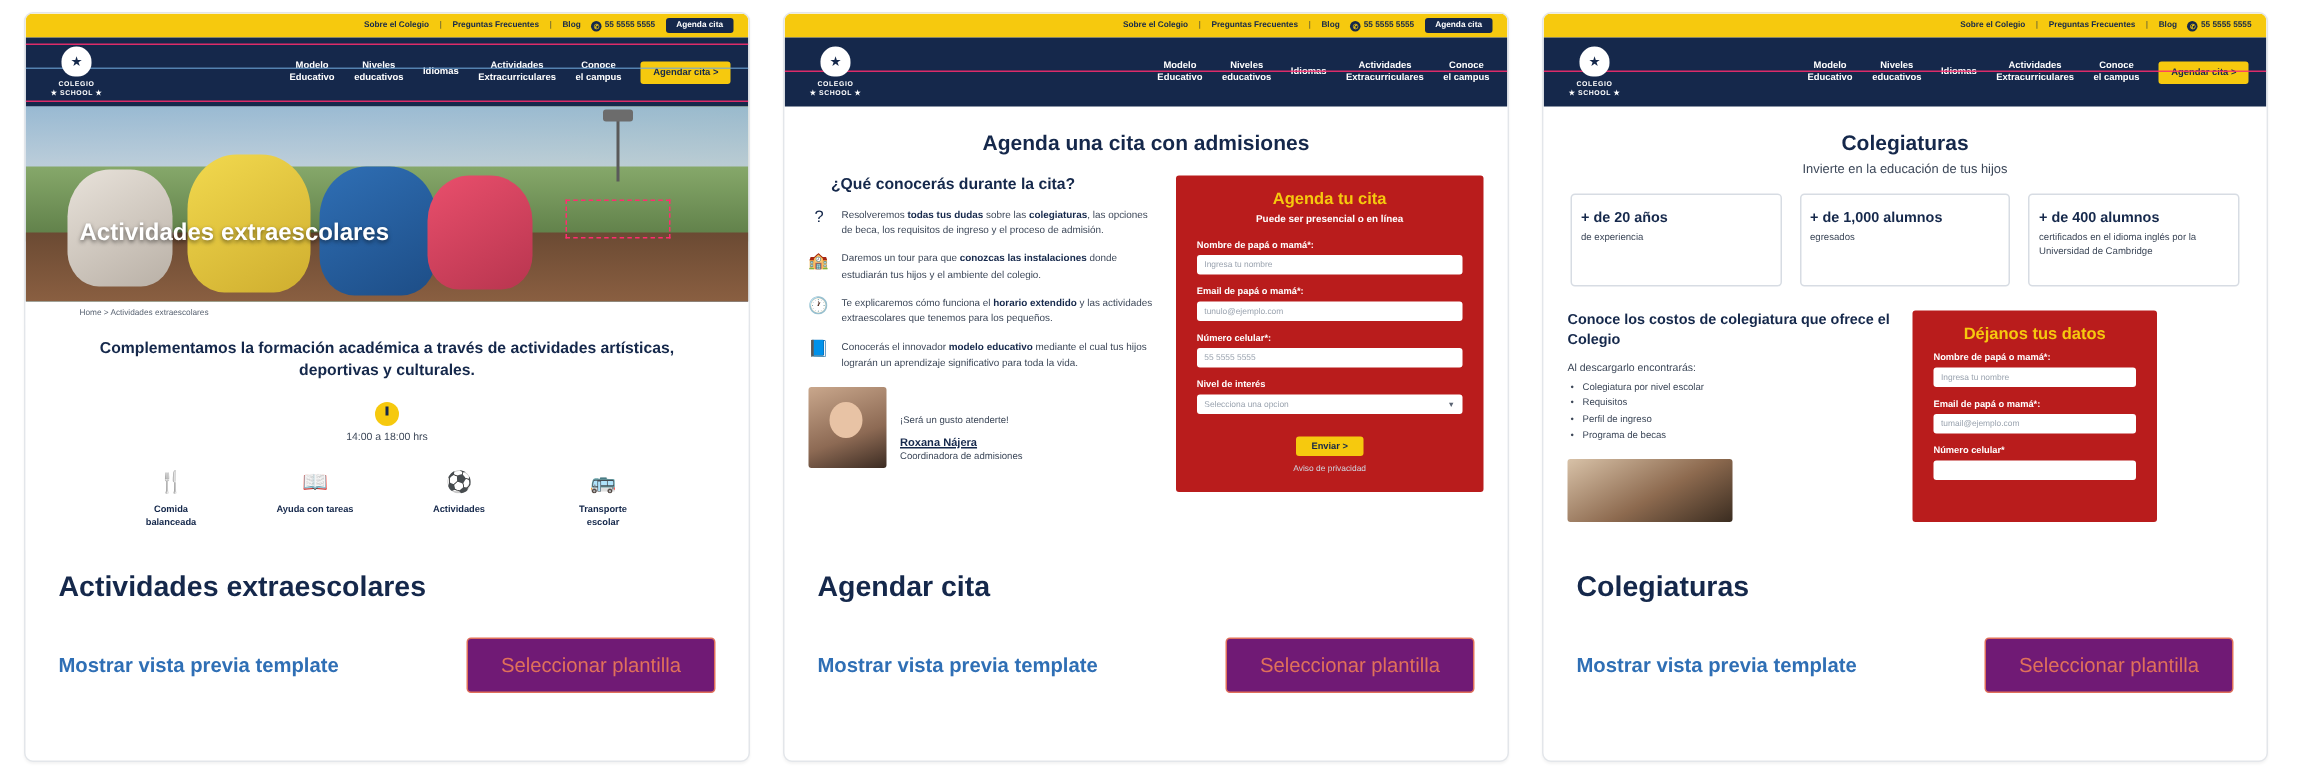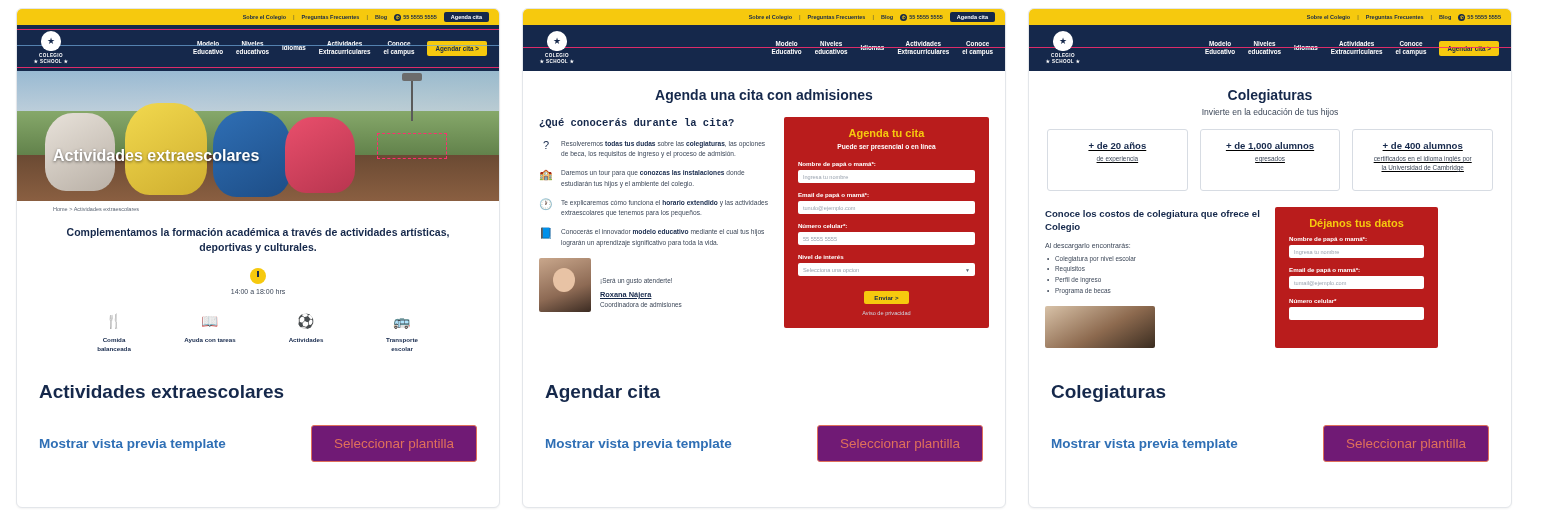--- a/index.html
+++ b/index.html
@@ -195,21 +195,21 @@
   .feat .gl { font-size: 14px; display:block; margin-bottom: 4px; color:#15284b; }
 
   
   .c2-title {
     text-align: center; font-size: 14px; font-weight: 700;
     color: #15284b; margin: 16px 0 14px;
   }
   .c2-body { display: flex; padding: 0 16px; gap: 14px; }
   .c2-left { width: 232px; }
   .c2-left h3 {
-    margin: 0 0 10px; font-size: 10.5px; color: #15284b; font-weight: 700; font-family: Liberation Mono, monospace;
+    margin: 0 15px 10px; font-size: 10.5px; color: #15284b; font-weight: 700;
   }
   .bullet { display: flex; gap: 8px; margin-bottom: 9px; }
   .bullet .bi {
     width: 14px; flex: 0 0 14px; text-align: center;
     color: #15284b; font-size: 11px; line-height: 1.1;
   }
   .bullet .bt { font-size: 6.6px; line-height: 1.55; color: #3c4758; }
   .bullet .bt b { color: #15284b; }
   .person {
     display: flex; gap: 9px; margin-top: 10px; align-items: flex-end;
@@ -258,21 +258,21 @@
     font-size: 6.2px; font-weight: 700; padding: 3px 10px; border-radius: 2px;
   }
   .avisolink { font-size: 5.6px; color: #cfd6e0; text-align: center; margin-top: 6px; }
 
   
   .c3-title { text-align:center; font-size: 14px; font-weight: 700; color: #15284b; margin: 16px 0 4px; }
   .c3-sub { text-align:center; font-size: 8.6px; color: #3c4758; margin-bottom: 12px; }
   .stats { display: flex; gap: 12px; padding: 0 18px; }
   .stat {
     flex: 1; border: 1px solid #d7dce3; border-radius: 3px;
-    padding: 10px 20px; text-align: center; min-height: 62px; text-decoration: underline;
+    padding: 10px 6px; text-align: left; min-height: 62px;
   }
   .stat .n { font-size: 9.6px; font-weight: 700; color: #15284b; }
   .stat .d { font-size: 6.4px; color: #3c4758; margin-top: 4px; line-height: 1.4; }
   .c3-body { display: flex; gap: 12px; padding: 16px 16px 0; }
   .c3-left { width: 218px; }
   .c3-left h3 { margin: 0; font-size: 9.6px; color: #15284b; font-weight: 700; line-height: 1.4; }
   .c3-left .lead { font-size: 7px; color: #3c4758; margin: 8px 0 5px; }
   .c3-left ul { margin: 0; padding-left: 10px; }
   .c3-left li { font-size: 6.4px; color: #3c4758; line-height: 1.65; list-style: none; position: relative; }
   .c3-left li::before { content: "•"; position: absolute; left: -8px; }

